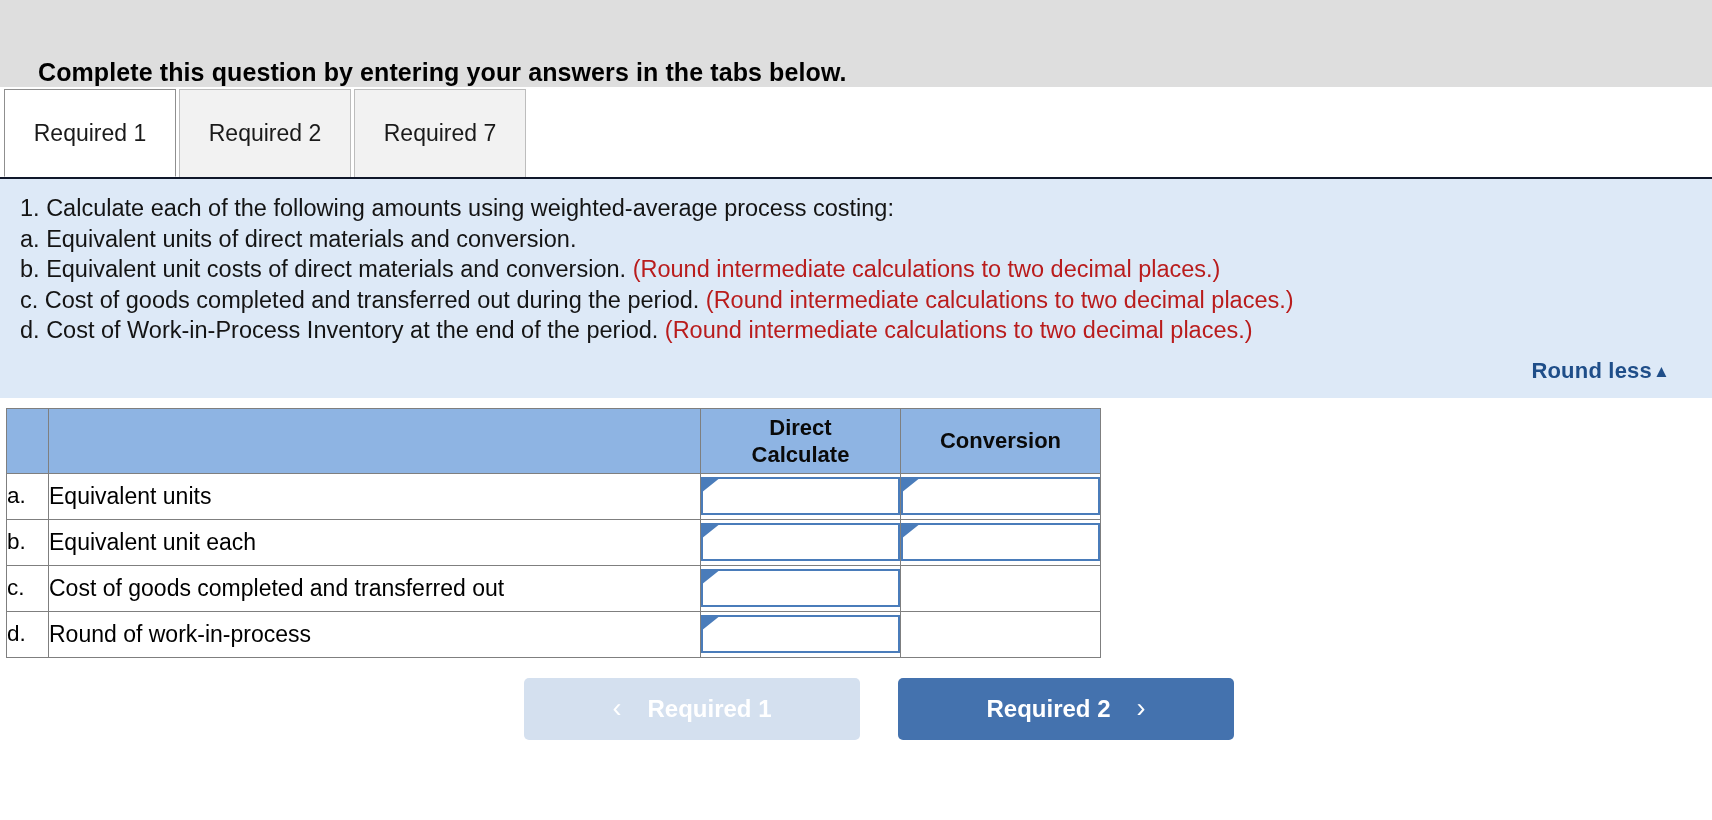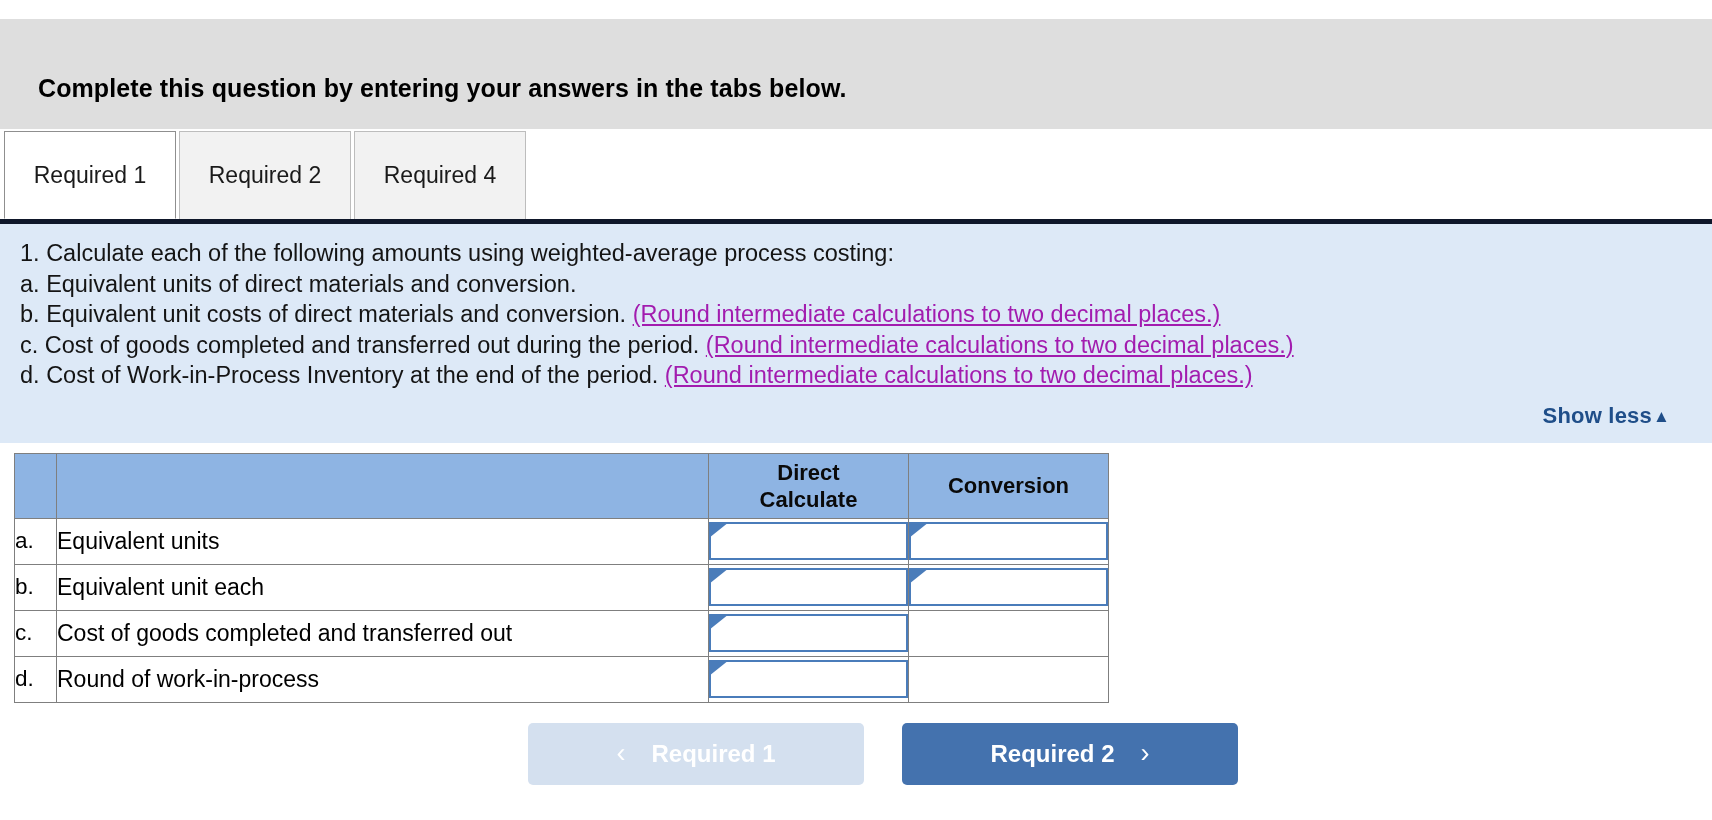--- a/index.html
+++ b/index.html
@@ -10,27 +10,26 @@
     width: 1712px;
     height: 820px;
     background: #ffffff;
     font-family: "Liberation Sans", sans-serif;
     color: #000000;
     overflow: hidden;
   }
 
   
   .banner {
-    height: 110px;
+    height: 87px;
     background: #dedede;
     display: flex;
-    align-items: center;
+    align-items: flex-end;
     box-sizing: border-box;
     padding: 28px 0 0 38px;
-    margin-top: 19px;
   }
   .banner-title {
     font-size: 25px;
     font-weight: bold;
     letter-spacing: 0.1px;
     color: #000;
   }
 
   
   .tabstrip {
@@ -67,35 +66,34 @@
     border: 1px solid #8f8f8f;
     border-bottom: 1px solid #ffffff;
     position: relative;
     z-index: 3;
     font-weight: normal;
   }
 
   
   .instructions {
     background: #dde9f7;
-    border-top: 5px solid #0f172a;
+    border-top: 2px solid #0f172a;
     padding: 14px 22px 14px 20px;
     box-sizing: border-box;
     position: relative;
     min-height: 212px;
   }
   .instr-line {
     font-size: 23.5px;
     line-height: 30.5px;
     color: #141414;
     white-space: nowrap;
   }
   .instr-note {
-    color: #a21caf;
-    text-decoration: underline;
+    color: #b91c1c;
   }
   .showless-wrap {
     text-align: right;
     padding-right: 20px;
     margin-top: 12px;
   }
   .showless {
     display: inline-block;
     color: #1f4e89;
     font-weight: bold;
@@ -104,21 +102,21 @@
     letter-spacing: 0.2px;
   }
   .showless .caret {
     font-size: 17px;
     vertical-align: 1px;
     margin-left: 1px;
   }
 
   
   .table-area {
-    padding: 10px 0 0 14px;
+    padding: 10px 0 0 6px;
   }
   table.answers {
     border-collapse: collapse;
     table-layout: fixed;
     background: #ffffff;
   }
   table.answers td, table.answers th {
     border: 1px solid #7f7f7f;
     padding: 0;
   }
@@ -222,21 +220,21 @@
 
 <div class="tabstrip">
   <div class="tabs">
     <div class="tab active">
       <span>Required 1</span>
     </div>
     <div class="tab">
       <span>Required 2</span>
     </div>
     <div class="tab">
-      <span>Required 4</span>
+      <span>Required 7</span>
     </div>
   </div>
 </div>
 
 <div class="instructions">
   <div class="instr-line">
     <span>1. Calculate each of the following amounts using weighted-average process costing:</span><span class="instr-note"></span>
   </div>
   <div class="instr-line">
     <span>a. Equivalent units of direct materials and conversion.</span><span class="instr-note"></span>
@@ -245,21 +243,21 @@
     <span>b. Equivalent unit costs of direct materials and conversion. </span><span class="instr-note">(Round intermediate calculations to two decimal places.)</span>
   </div>
   <div class="instr-line">
     <span>c. Cost of goods completed and transferred out during the period. </span><span class="instr-note">(Round intermediate calculations to two decimal places.)</span>
   </div>
   <div class="instr-line">
     <span>d. Cost of Work-in-Process Inventory at the end of the period. </span><span class="instr-note">(Round intermediate calculations to two decimal places.)</span>
   </div>
 
   <div class="showless-wrap">
-    <span class="showless"><span>Show less</span><span class="caret">▲</span></span>
+    <span class="showless"><span>Round less</span><span class="caret">▲</span></span>
   </div>
 </div>
 
 <div class="table-area">
   <table class="answers">
     <colgroup>
       <col class="col-letter">
       <col class="col-label">
       <col class="col-dm">
       <col class="col-cv">

